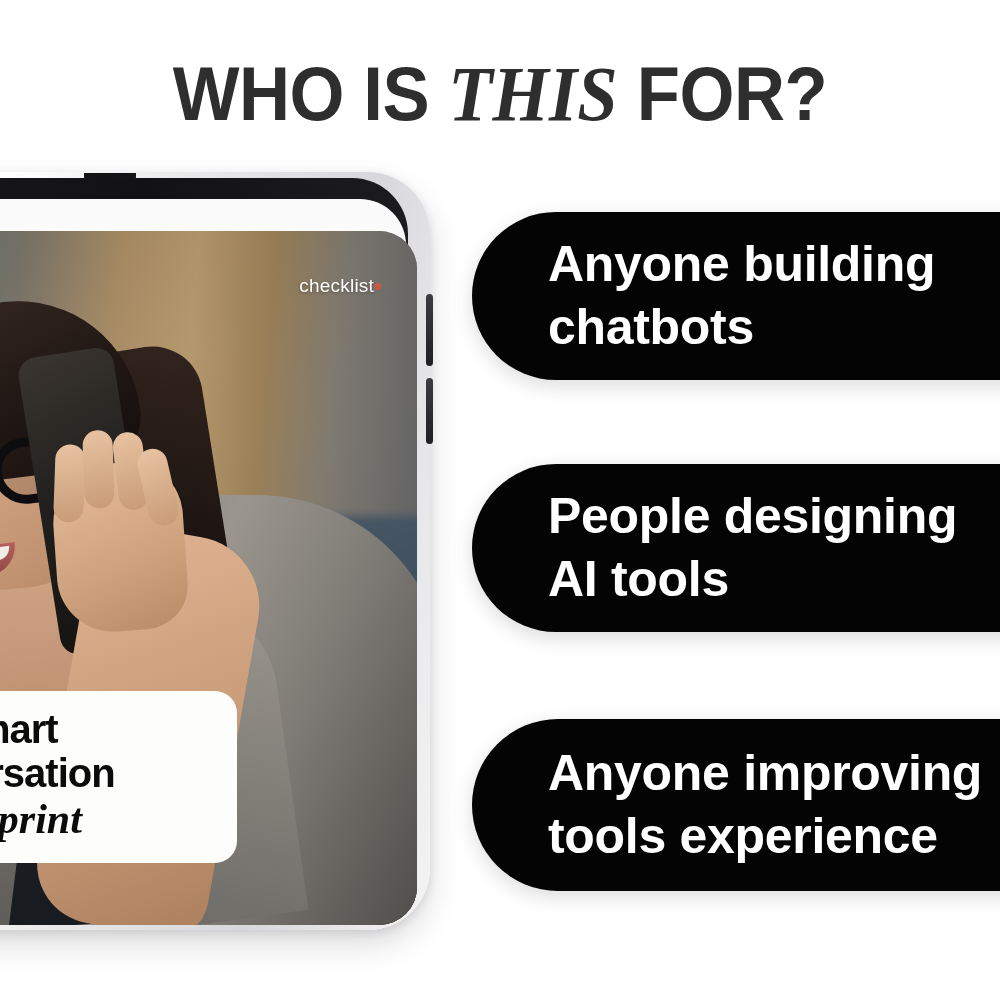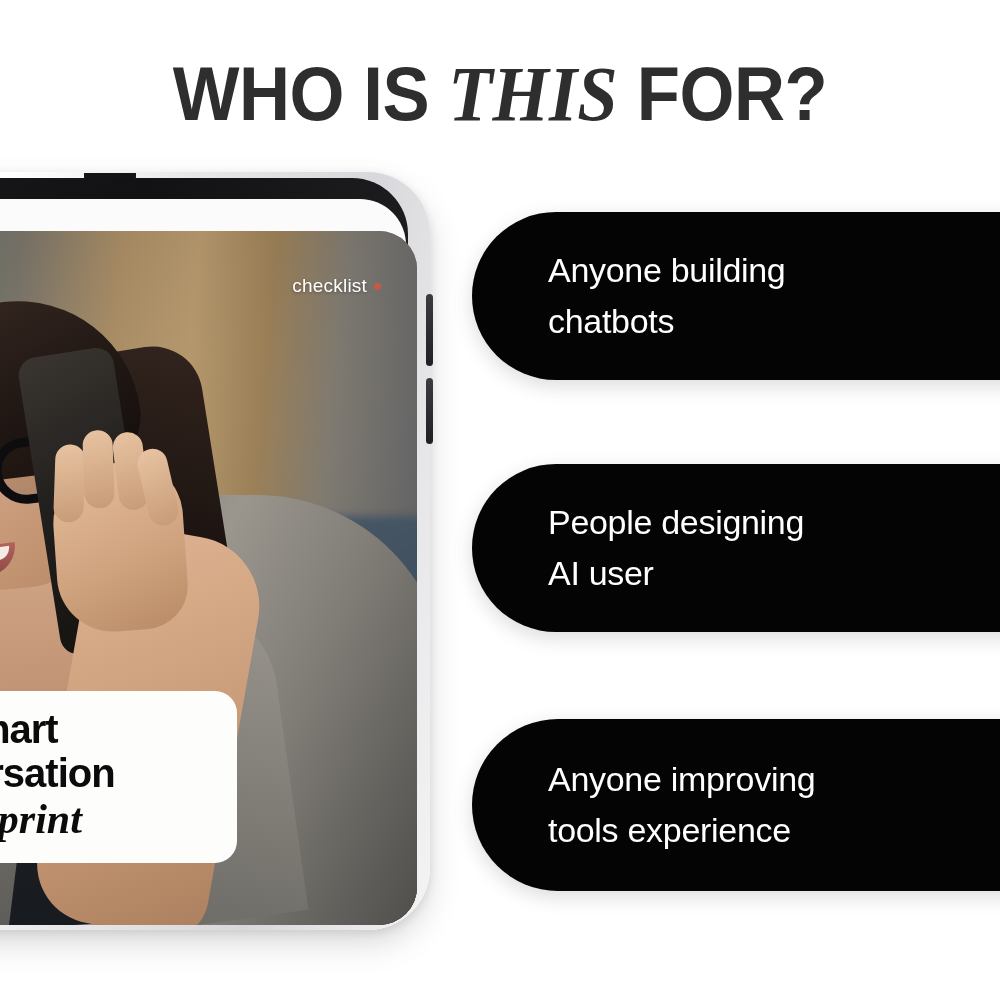--- a/index.html
+++ b/index.html
@@ -347,21 +347,20 @@
     transform: rotate(-9deg);
   }
 
   
   .checklist-label {
     position: absolute;
     right: 36px;
     top: 44px;
     display: flex;
     align-items: center;
-    gap: 7px;
     color: #ffffff;
     font-size: 19px;
     font-weight: 400;
     letter-spacing: 0.2px;
     text-shadow: 0 1px 3px rgba(0,0,0,0.35);
   }
   .checklist-dot {
     width: 7px;
     height: 7px;
     border-radius: 50%;
@@ -428,23 +427,23 @@
     left: 472px;
     width: 560px;
     background: #040404;
     border-radius: 90px 0 0 90px;
     display: flex;
     align-items: center;
     box-shadow: 0 6px 20px rgba(0,0,0,0.14);
   }
   .pill-text {
     color: #ffffff;
-    font-size: 34px;
-    line-height: 51px;
-    font-weight: 400;
+    font-size: 50px;
+    line-height: 63px;
+    font-weight: 700;
     letter-spacing: -0.3px;
     padding-left: 76px;
     padding-right: 20px;
     white-space: pre-line;
   }
   #pill-0 { top: 212px; height: 168px; }
   #pill-1 { top: 464px; height: 168px; }
   #pill-2 { top: 719px; height: 172px; }
 </style>
 </head>
@@ -521,18 +520,18 @@
   <div class="side-btn volume"></div>
   <div class="side-btn power"></div>
 </div>
 
 <div class="pill" id="pill-0">
   <div class="pill-text">Anyone building
 chatbots</div>
 </div>
 <div class="pill" id="pill-1">
   <div class="pill-text">People designing
-AI user</div>
+AI tools</div>
 </div>
 <div class="pill" id="pill-2">
   <div class="pill-text">Anyone improving
 tools experience</div>
 </div>
 
 </body></html>

